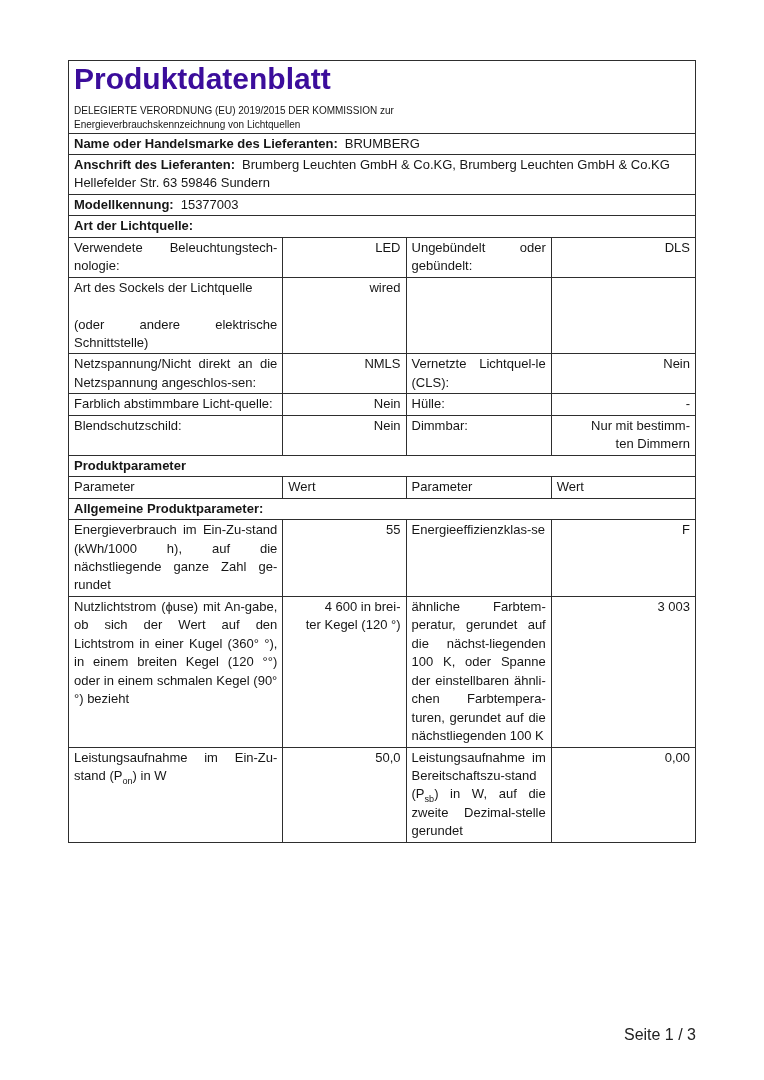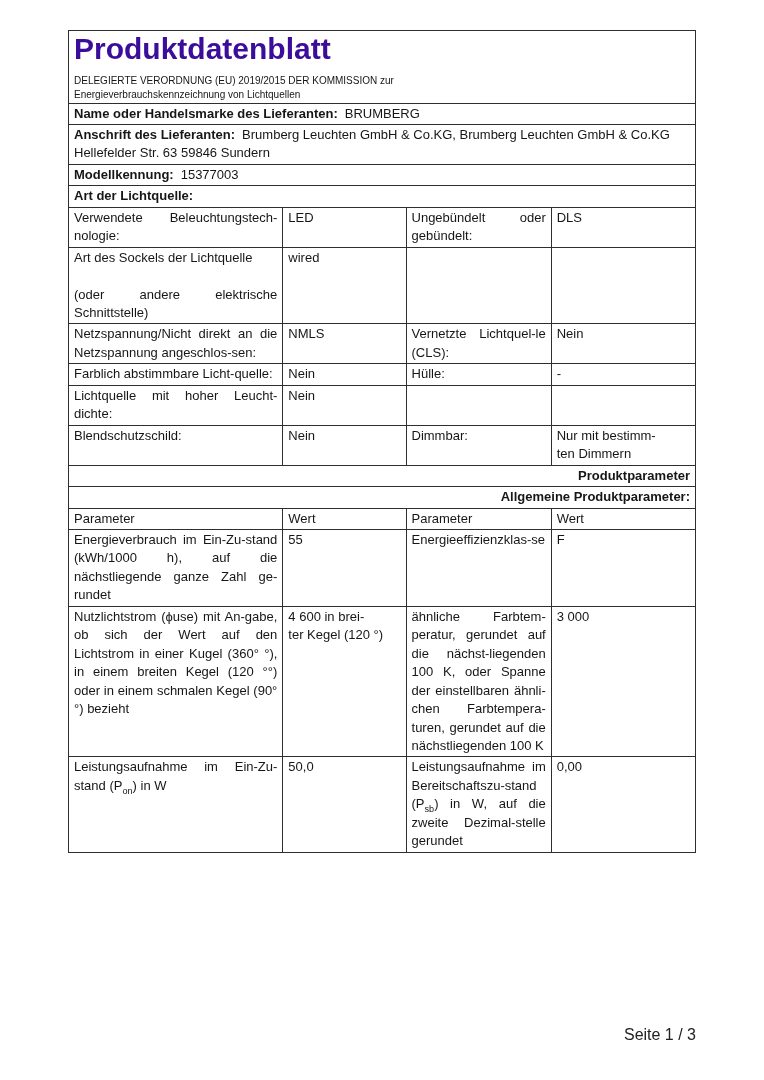--- a/index.html
+++ b/index.html
@@ -6,41 +6,41 @@
   body {
     width: 764px; height: 1080px;
     background: #ffffff;
     position: relative;
     font-family: "Liberation Sans", sans-serif;
     color: #161616;
     overflow: hidden;
   }
   .doc {
     position: absolute;
-    left: 68px; top: 30px;
+    left: 68px; top: 60px;
     width: 556px;
   }
   table.sheet {
     border-collapse: collapse;
     width: 628px;
     table-layout: fixed;
   }
   table.sheet td {
     border: 1px solid #2e2e2e;
     vertical-align: top;
     padding: 1px 5px;
     font-size: 13px;
     line-height: 1.42;
   }
   td.label {
     text-align: justify;
     white-space: pre-line;
   }
   td.value {
-    text-align: left;
+    text-align: right;
     white-space: pre-line;
   }
   td.title-cell { padding: 6px 9px 8px 9px; }
   .doc-title {
     margin: 0 0 7px 0;
     font-size: 30px;
     line-height: 1.15;
     font-weight: bold;
     color: #3b0d9b;
   }
@@ -48,21 +48,21 @@
     white-space: pre-line;
     font-size: 10px;
     line-height: 1.4;
   }
   td.info-cell { padding: 4px 5px; }
   .b { font-weight: bold; }
   .info-val { margin-left: 7px; margin-top: 48px; }
   td.section-head { font-weight: bold; padding: 3px 5px; margin-top: 10px; }
   td.center-head {
     font-weight: bold;
-    text-align: right;
+    text-align: left;
     padding: 1px 5px;
   }
   td.col-head { padding: 1px 5px; }
   sub { font-size: 0.7em; line-height: 0; }
   .page-footer {
     position: absolute;
     right: 68px;
     top: 1026px;
     font-size: 16px;
     color: #222;
@@ -131,61 +131,55 @@
       <td class="label">Vernetzte Lichtquel-le (CLS):</td>
       <td class="value">Nein</td>
     </tr>
     <tr>
       <td class="label">Farblich abstimmbare Licht-quelle:</td>
       <td class="value">Nein</td>
       <td class="label">Hülle:</td>
       <td class="value">-</td>
     </tr>
     <tr>
-      <td class="label">Lichtquelle mit hoher Leucht-dichte:</td>
-      <td class="value">Nein</td>
-      <td class="label"></td>
-      <td class="value"></td>
-    </tr>
-    <tr>
       <td class="label">Blendschutzschild:</td>
       <td class="value">Nein</td>
       <td class="label">Dimmbar:</td>
       <td class="value">Nur mit bestimm-
 ten Dimmern</td>
     </tr>
 
     <tr>
       <td colspan="4" class="center-head">Produktparameter</td>
     </tr>
 
     <tr>
-      <td colspan="4" class="center-head">Allgemeine Produktparameter:</td>
-    </tr>
-
-    <tr>
       <td class="col-head">Parameter</td>
       <td class="col-head">Wert</td>
       <td class="col-head">Parameter</td>
       <td class="col-head">Wert</td>
+    </tr>
+
+    <tr>
+      <td colspan="4" class="center-head">Allgemeine Produktparameter:</td>
     </tr>
 
     <tr>
       <td class="label">Energieverbrauch im Ein-Zu-stand (kWh/1000 h), auf die nächstliegende ganze Zahl ge-rundet</td>
       <td class="value">55</td>
       <td class="label">Energieeffizienzklas-se</td>
       <td class="value">F</td>
     </tr>
 
     <tr>
       <td class="label">Nutzlichtstrom (ϕuse) mit An-gabe, ob sich der Wert auf den Lichtstrom in einer Kugel (360° °), in einem breiten Kegel (120 °°) oder in einem schmalen Kegel (90° °) bezieht</td>
       <td class="value">4 600 in brei-
 ter Kegel (120 °)</td>
       <td class="label">ähnliche Farbtem-peratur, gerundet auf die nächst-liegenden 100 K, oder Spanne der einstellbaren ähnli-chen Farbtempera-turen, gerundet auf die nächstliegenden 100 K</td>
-      <td class="value">3 000</td>
+      <td class="value">3 003</td>
     </tr>
 
     <tr>
       <td class="label"><span>Leistungsaufnahme im Ein-Zu-stand (P</span><sub>on</sub><span>) in W</span></td>
       <td class="value">50,0</td>
       <td class="label"><span>Leistungsaufnahme im Bereitschaftszu-stand (P</span><sub>sb</sub><span>) in W, auf die zweite Dezimal-stelle gerundet</span></td>
       <td class="value">0,00</td>
     </tr>
   </tbody>
     </table>

